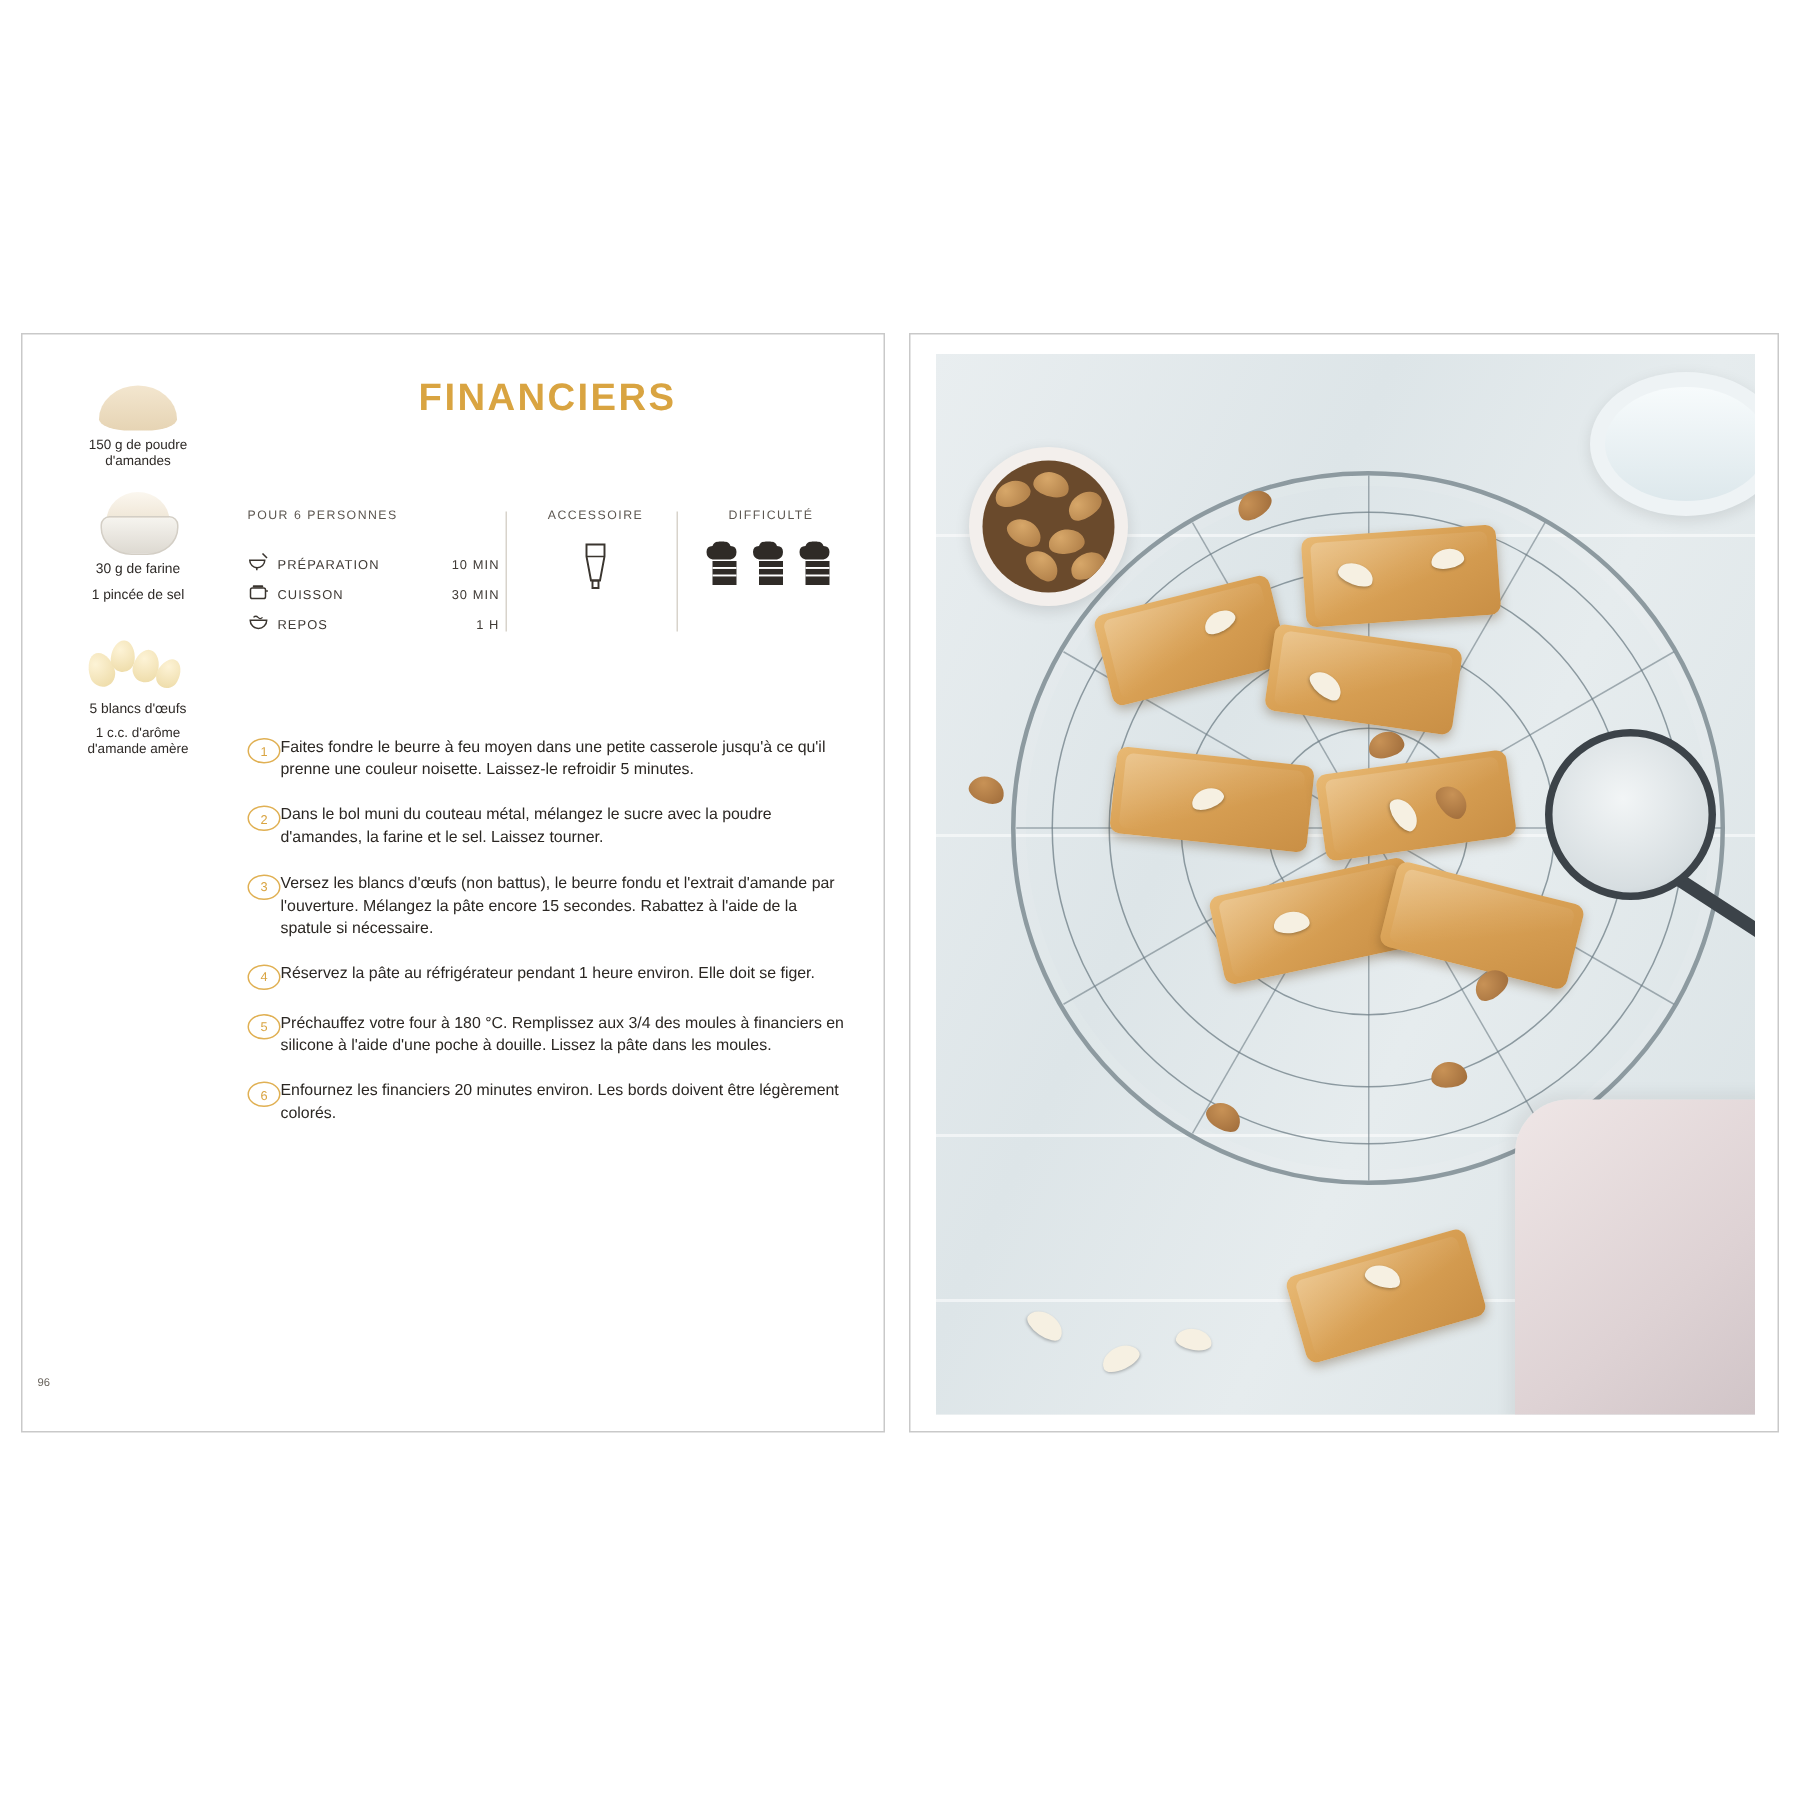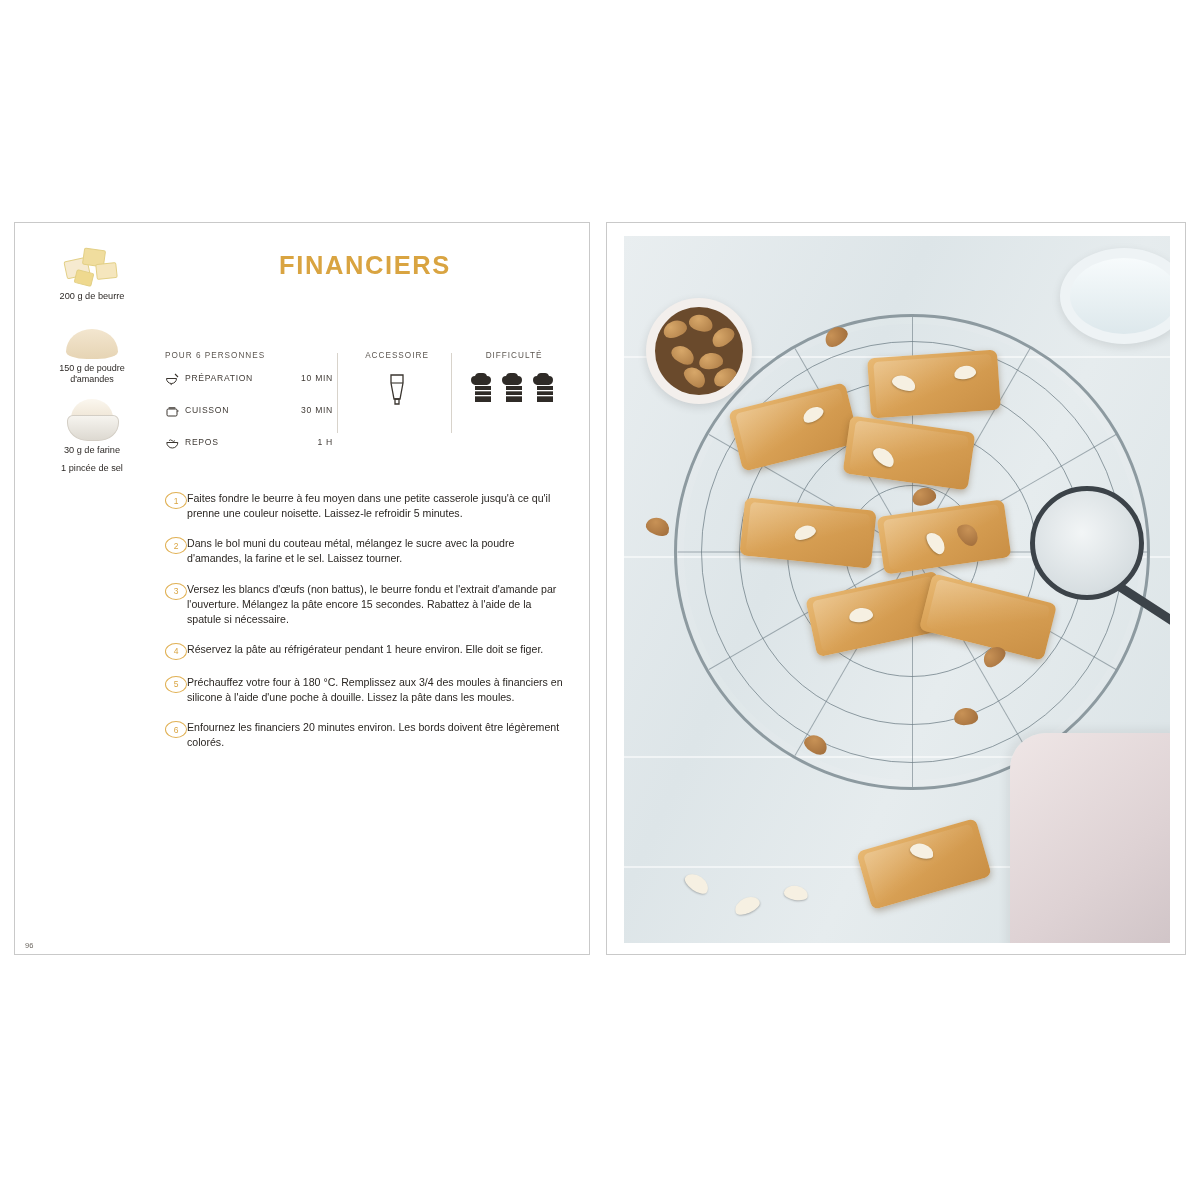--- a/index.html
+++ b/index.html
@@ -147,21 +147,21 @@
     letter-spacing: 1.6px;
     font-weight: bold;
     color: #d9a441;
     font-family: "Liberation Sans", sans-serif;
   }
 
   
   .info-band {
     position: absolute;
     left: 150px;
-    top: 128px;
+    top: 116px;
     width: 400px;
     height: 90px;
     text-decoration: underline;
   }
 
   .info-col { position: absolute; top: 0; }
   .info-col .col-head {
     font-size: 8.2px;
     letter-spacing: 1px;
     color: #5c5650;
@@ -178,26 +178,25 @@
     top: 2px;
     width: 1px;
     height: 80px;
     background: #d8d3cb;
   }
   .vsep.s1 { left: 172px; }
   .vsep.s2 { left: 286px; }
 
   .time-row {
     display: flex;
-    align-items: flex-start;
+    align-items: flex-end;
     height: 20px;
     font-size: 8.6px;
     letter-spacing: 0.7px;
     color: #403b36;
-    margin-top: 12px;
   }
   .time-row .ticon {
     width: 20px;
     display: flex;
     align-items: center;
     justify-content: flex-start;
   }
   .time-row .tlabel { flex: 1; }
   .time-row .tval { width: 44px; text-align: right; }
 
@@ -230,21 +229,21 @@
   .step-text {
     flex: 1;
     font-size: 10.6px;
     line-height: 1.43;
     color: #2b2723;
   }
 
   .page-num {
     position: absolute;
     left: 10px;
-    bottom: 4px;
+    bottom: 28px;
     font-size: 7.5px;
     color: #6c6760;
   }
 
   
   .right-page {
     position: absolute;
     left: 606px;
     top: 222px;
     width: 580px;
@@ -426,31 +425,20 @@
 </style>
 </head>
 <body>
 
 <div id="page">
 
   <div class="left-page">
 
     <div class="ingredients-col">
 
-      <div class="ing">
-        <div class="ing-art">
-          <div class="butter">
-              <i></i>
-              <i></i>
-              <i></i>
-              <i></i>
-            </div>
-        </div>
-        <div class="ing-label">200 g de beurre</div>
-      </div>
 
 
       <div class="ing">
         <div class="ing-art">
           <div class="almond-powder"></div>
         </div>
         <div class="ing-label small" style="white-space:pre-line">150 g de poudre
 d'amandes</div>
       </div>
 
@@ -458,20 +446,33 @@
         <div class="ing-art">
           <div class="flour-bowl">
               <div class="heap"></div>
               <div class="bowl"></div>
             </div>
         </div>
         <div class="ing-label">30 g de farine</div>
         <div class="ing-label" style="margin-top:6px">1 pincée de sel</div>
       </div>
 
+      <div class="ing" style="margin-top:14px">
+        <div class="ing-art">
+          <div class="eggwhites">
+              <i></i>
+              <i></i>
+              <i></i>
+              <i></i>
+            </div>
+        </div>
+        <div class="ing-label">5 blancs d'œufs</div>
+        <div class="ing-label small" style="white-space:pre-line; margin-top:5px">1 c.c. d'arôme
+d'amande amère</div>
+      </div>
 
     </div>
 
     <div class="recipe-title">FINANCIERS</div>
 
     <div class="info-band">
 
       <div class="vsep s1"></div>
       <div class="vsep s2"></div>
 

